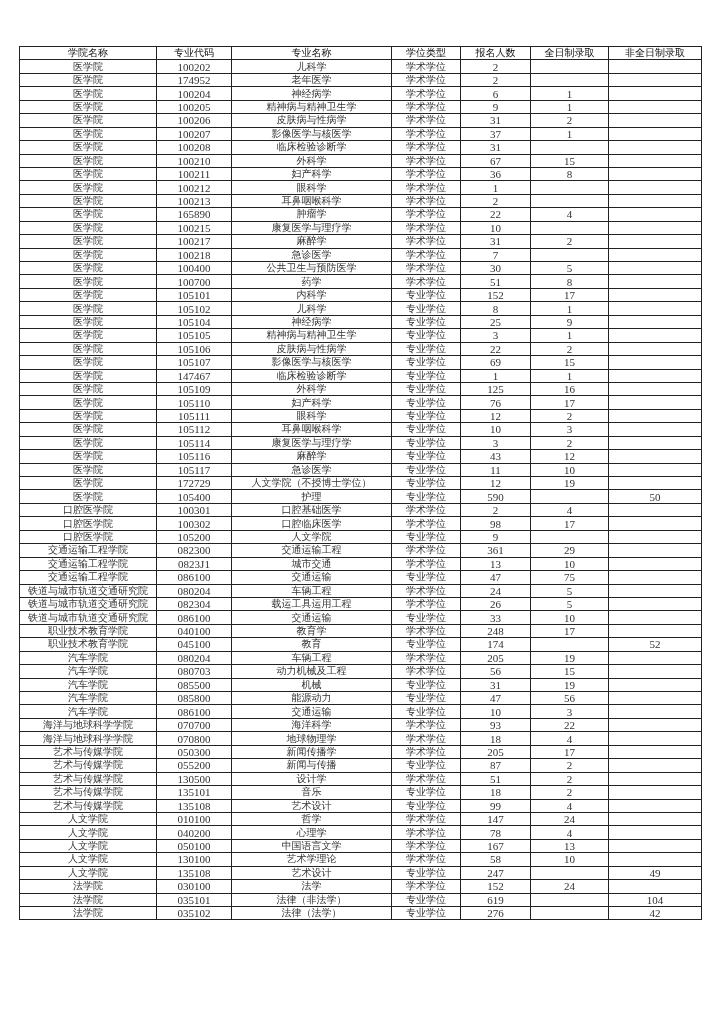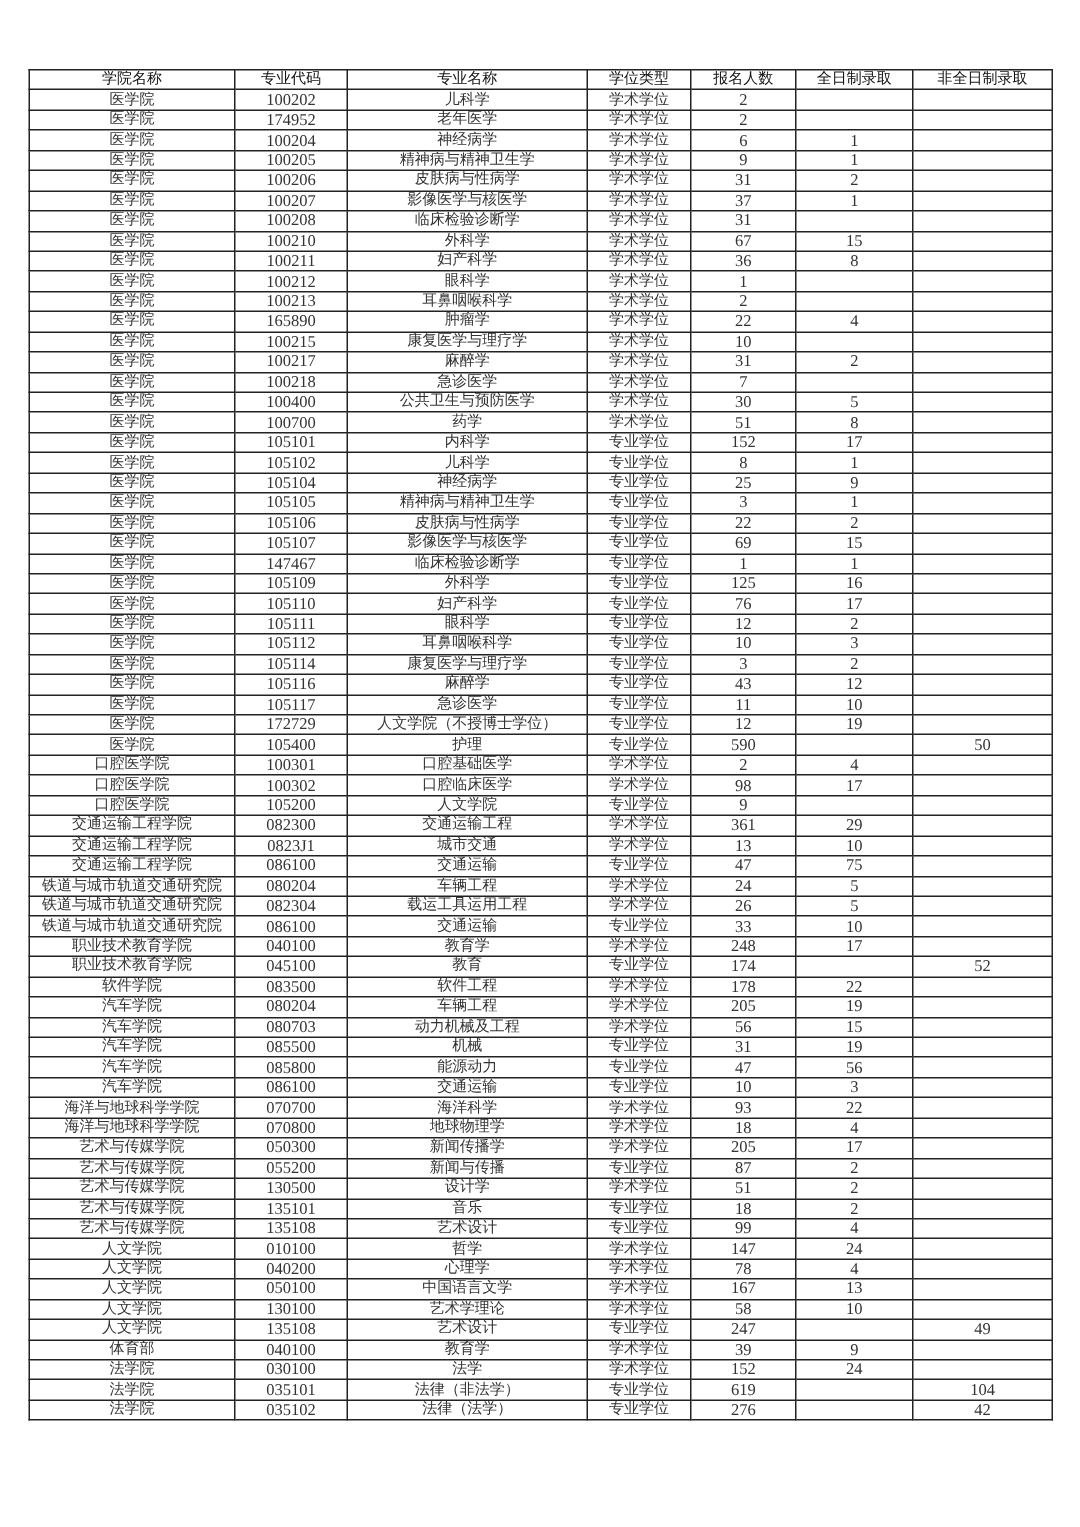--- a/index.html
+++ b/index.html
@@ -430,29 +430,20 @@
       <tr>
         <td>职业技术教育学院</td>
         <td class="num">045100</td>
         <td>教育</td>
         <td>专业学位</td>
         <td class="num">174</td>
         <td class="num"></td>
         <td class="num">52</td>
       </tr>
       <tr>
-        <td>软件学院</td>
-        <td class="num">083500</td>
-        <td>软件工程</td>
-        <td>学术学位</td>
-        <td class="num">178</td>
-        <td class="num">22</td>
-        <td class="num"></td>
-      </tr>
-      <tr>
         <td>汽车学院</td>
         <td class="num">080204</td>
         <td>车辆工程</td>
         <td>学术学位</td>
         <td class="num">205</td>
         <td class="num">19</td>
         <td class="num"></td>
       </tr>
       <tr>
         <td>汽车学院</td>
@@ -590,29 +581,20 @@
         <td class="num"></td>
       </tr>
       <tr>
         <td>人文学院</td>
         <td class="num">135108</td>
         <td>艺术设计</td>
         <td>专业学位</td>
         <td class="num">247</td>
         <td class="num"></td>
         <td class="num">49</td>
-      </tr>
-      <tr>
-        <td>体育部</td>
-        <td class="num">040100</td>
-        <td>教育学</td>
-        <td>学术学位</td>
-        <td class="num">39</td>
-        <td class="num">9</td>
-        <td class="num"></td>
       </tr>
       <tr>
         <td>法学院</td>
         <td class="num">030100</td>
         <td>法学</td>
         <td>学术学位</td>
         <td class="num">152</td>
         <td class="num">24</td>
         <td class="num"></td>
       </tr>

